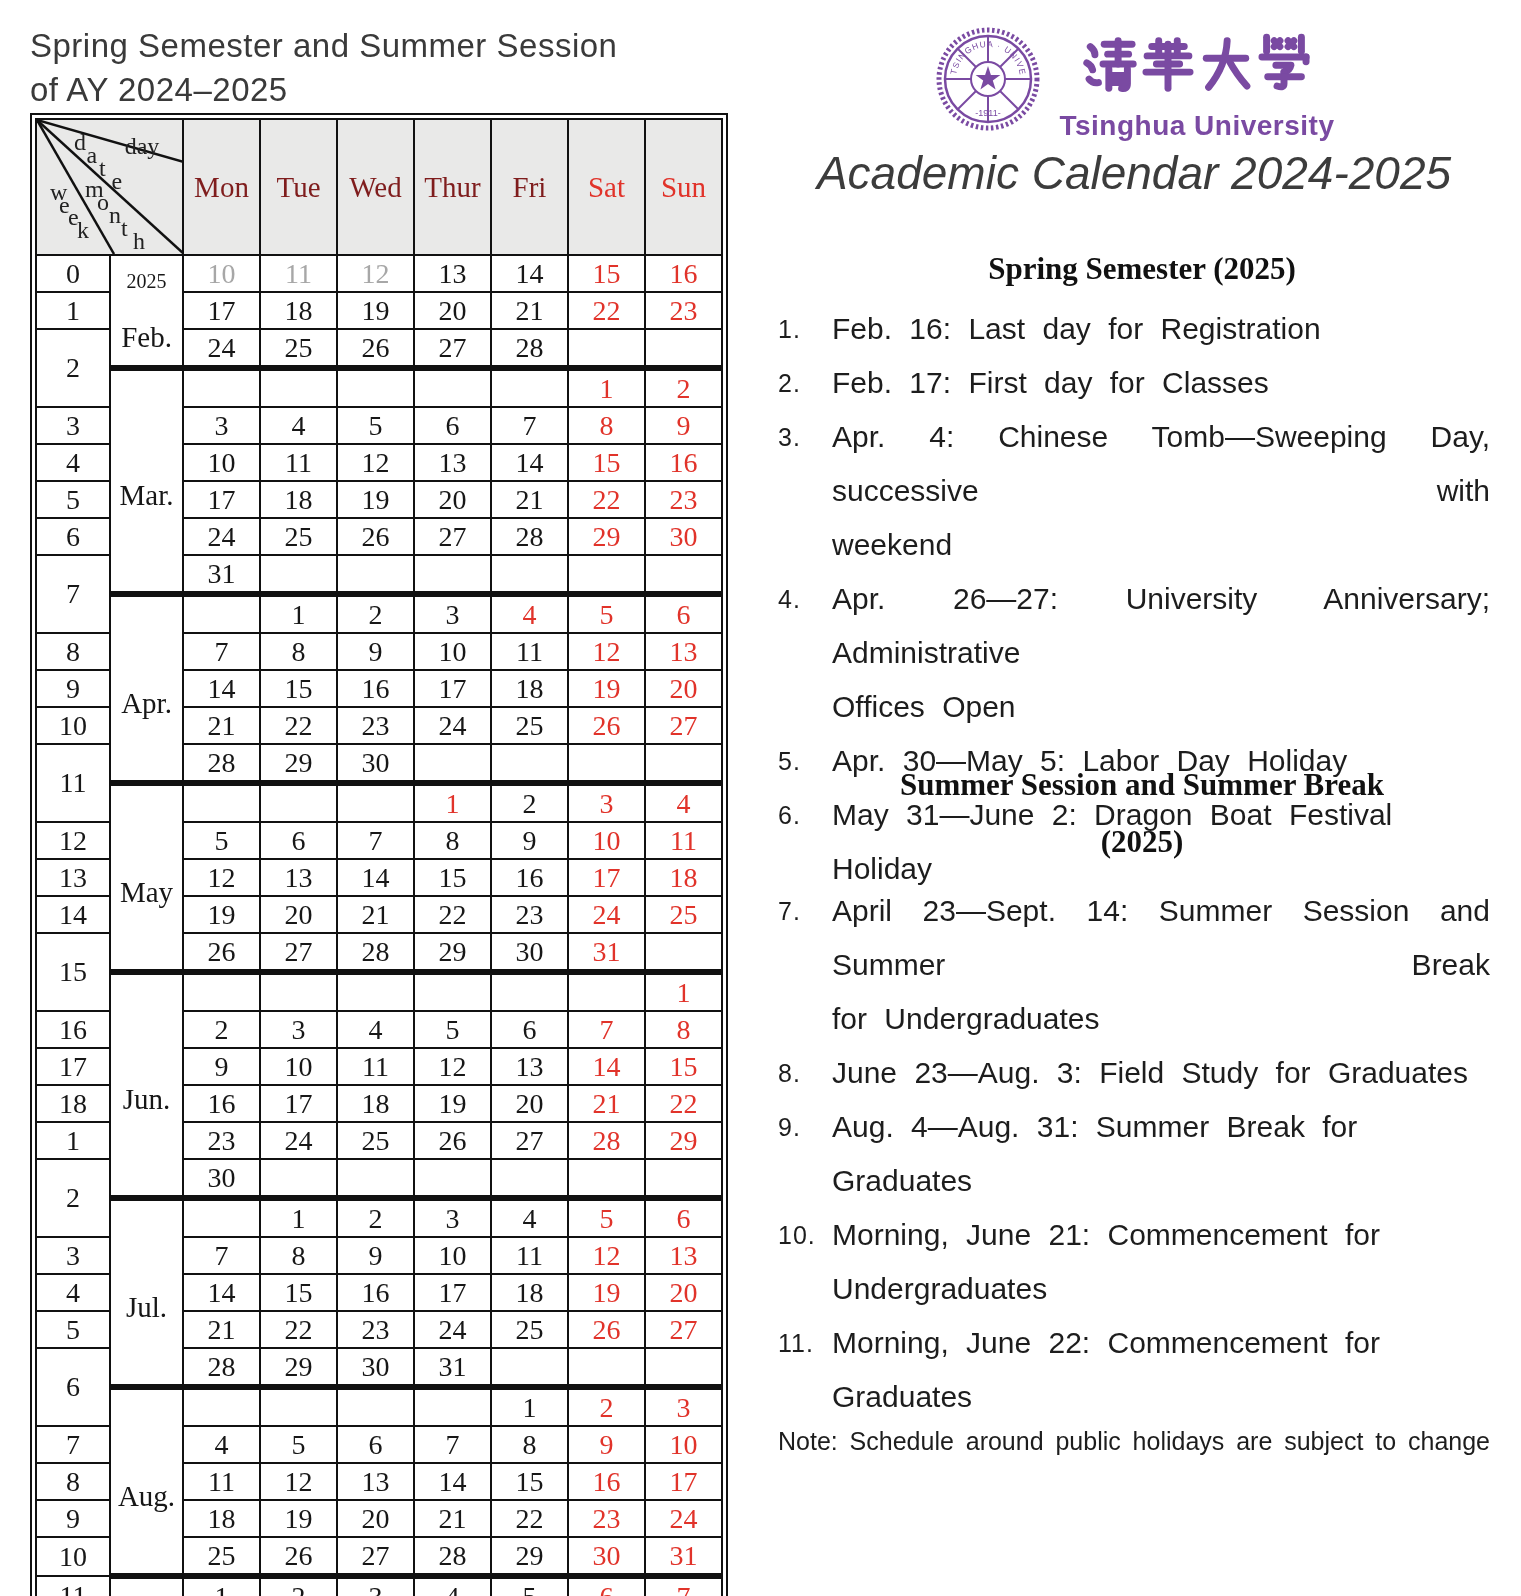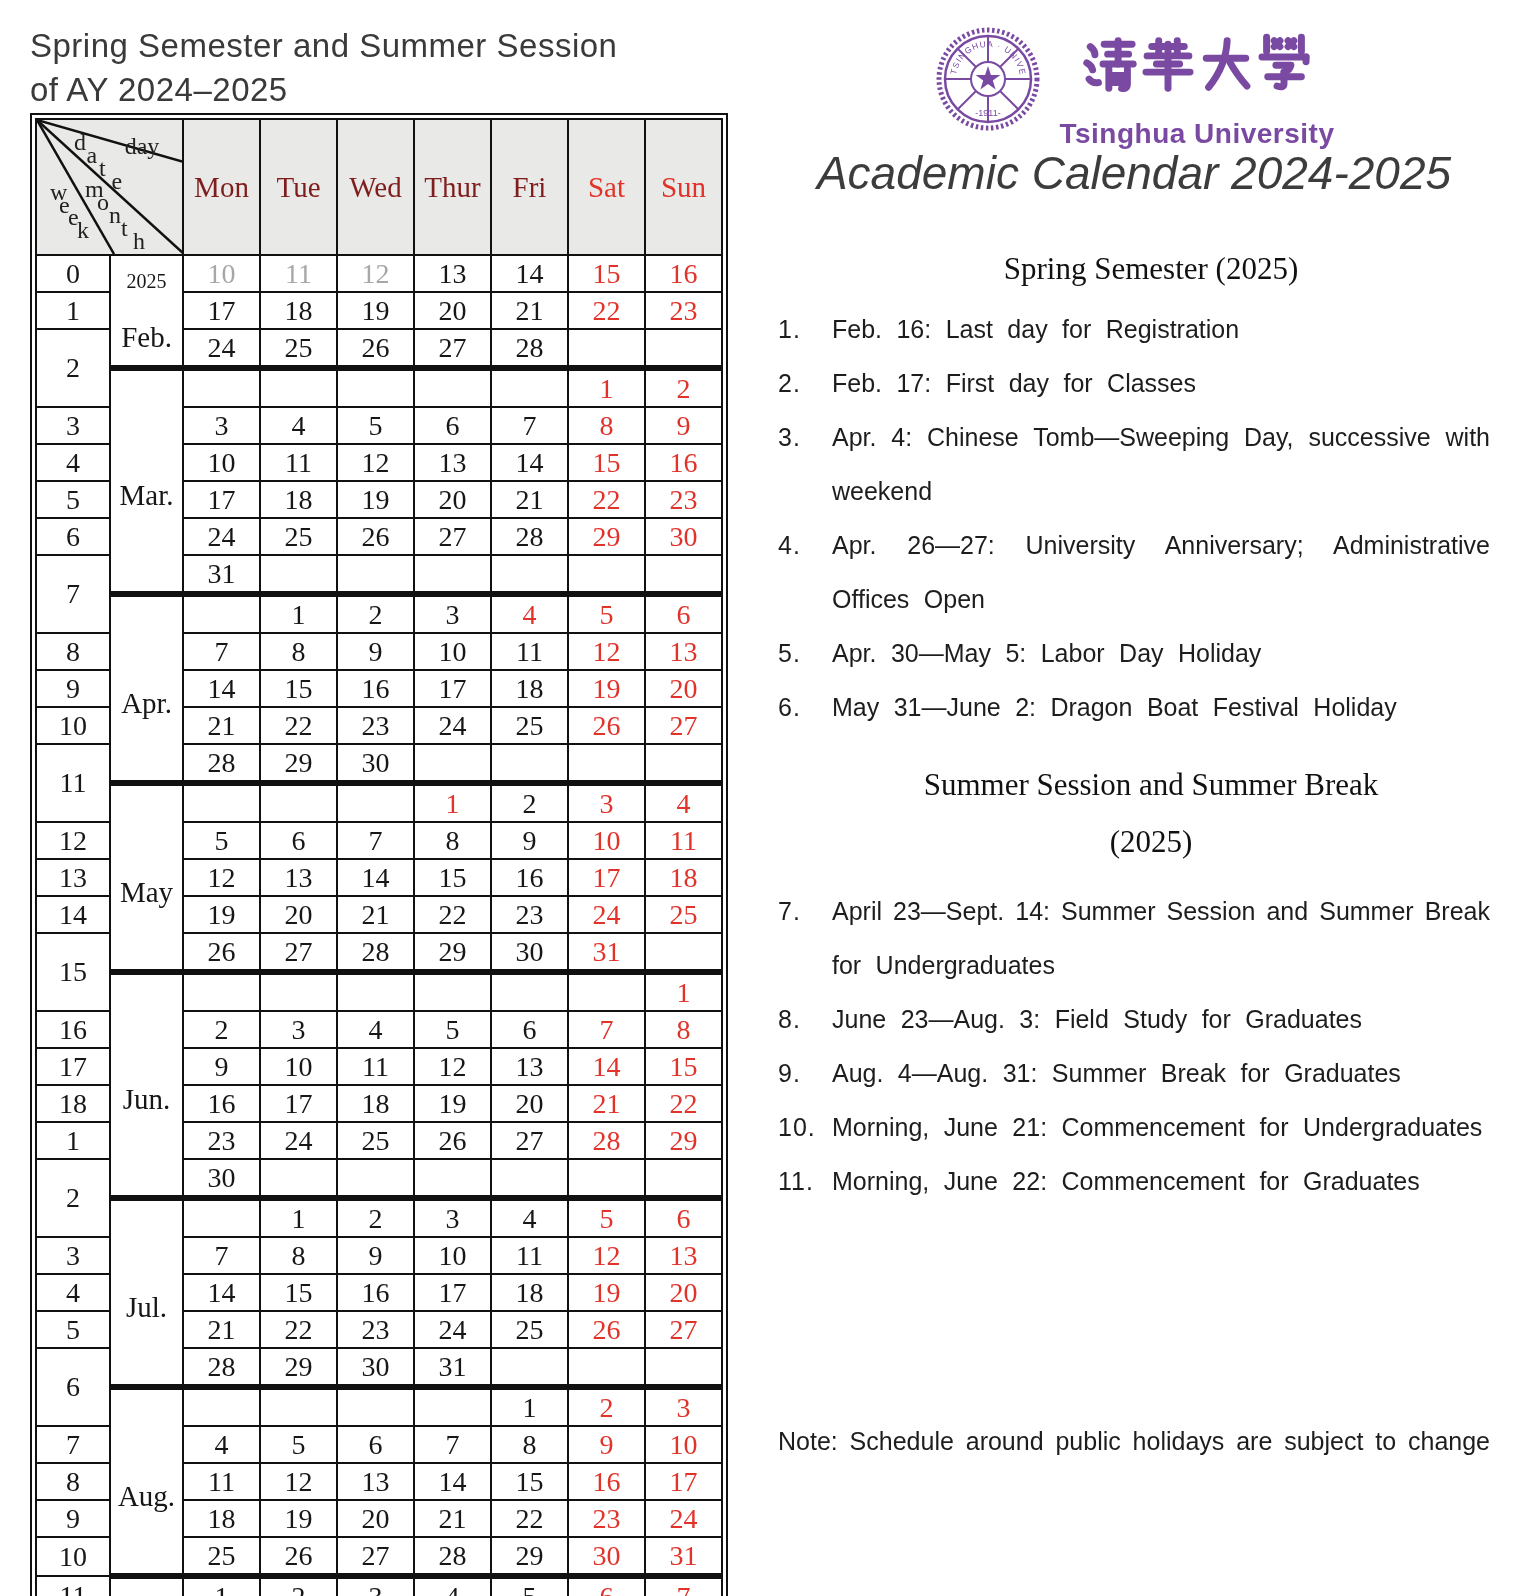--- a/index.html
+++ b/index.html
@@ -27,33 +27,33 @@
   #cal td.month{font-size:29px;}
   #cal td.month .yr{font-size:20px;line-height:24px;display:block;}
   #cal td.month .mn{display:block;line-height:32px;margin-top:28px;}
   #cal .msep{border-top-width:6px;}
   #corner{padding:0!important;}
   #corner svg{display:block;}
   
   #rightcol{position:absolute;left:778px;top:0;width:712px;height:1596px;}
   #logo-row{position:absolute;top:22px;left:0;width:100%;display:flex;justify-content:center;gap:16px;}
   #logo-text-col{display:flex;flex-direction:column;align-items:center;}
-  #logo-english{font-size:28px;font-weight:bold;color:var(--purple);letter-spacing:.5px;margin-top:12px;}
+  #logo-english{font-size:28px;font-weight:bold;color:var(--purple);letter-spacing:.5px;margin-top:4px;}
   #page-title{position:absolute;top:146px;left:0;width:100%;text-align:center;
     font-size:46px;color:#3c3c3c;font-weight:normal;letter-spacing:0;font-style:italic;}
-  .sec-heading{position:absolute;left:17px;width:100%;text-align:center;
-    font-family:"Liberation Serif",serif;font-weight:normal;font-size:31px;line-height:57px;color:#111;}
+  .sec-heading{position:absolute;left:8px;width:100%;text-align:center;
+    font-family:"Liberation Serif",serif;font-weight:bold;font-size:31px;line-height:57px;color:#111;}
   #heading-1{top:240px;}
   #heading-2{top:756px;}
   .ilist{position:absolute;left:0;width:712px;}
   #list-1{top:302px;}
   #list-2{top:884px;}
   .item{display:flex;}
   .inum{width:54px;flex:0 0 54px;font-size:25px;line-height:54px;color:#1d1d1d;letter-spacing:1px;}
-  .itxt{flex:1;font-size:25px;line-height:54px;color:#1d1d1d;}
+  .itxt{flex:1;font-size:30px;line-height:54px;color:#1d1d1d;}
   .jline{text-align:justify;text-align-last:justify;-moz-text-align-last:justify;}
   .lline{word-spacing:.30em;}
   #note{position:absolute;top:1418px;left:0;width:712px;font-size:25px;line-height:47px;color:#1d1d1d;}
   :root{--red:#e1332a;--purple:#7a4aa2;}
   .calli{stroke:var(--purple);stroke-width:12;fill:none;stroke-linecap:round;stroke-linejoin:round;}
   .sealline{stroke:var(--purple);fill:none;}
   .cornertxt{font-family:"Liberation Serif",serif;font-size:24px;fill:#222;}
 </style>
 </head>
 <body>

